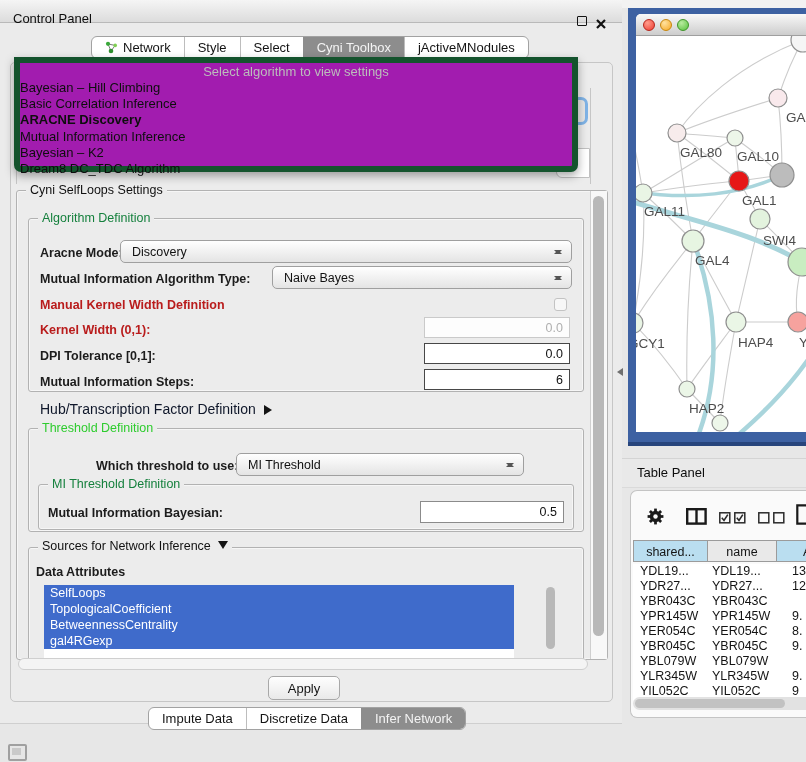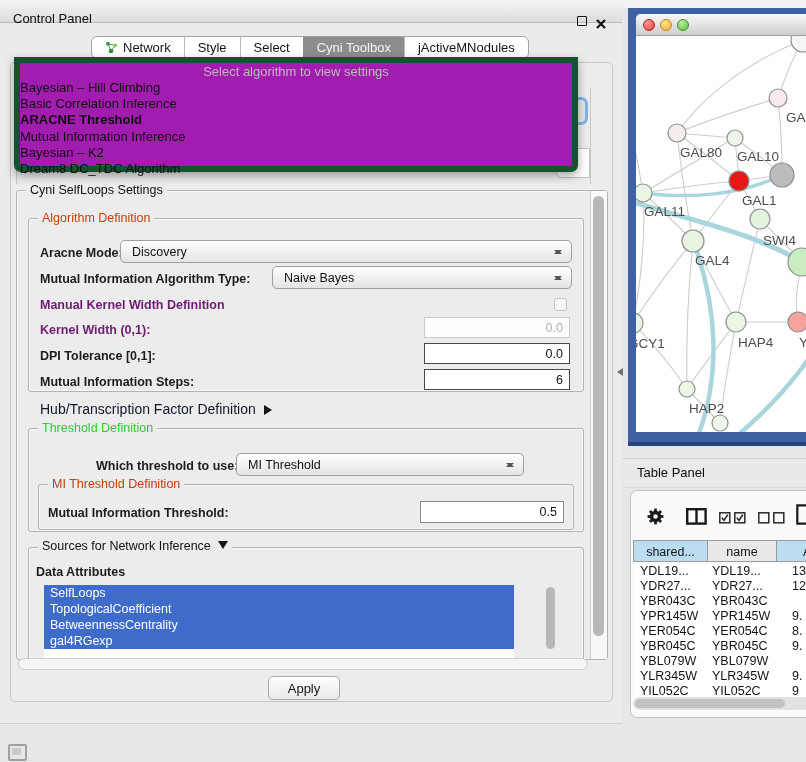--- a/index.html
+++ b/index.html
@@ -28,24 +28,24 @@
   .frag-field{left:556px;top:148px;width:34px;height:30px;background:#fff;border:1px solid #c0c0c0;border-radius:0 0 0 6px;box-sizing:border-box}
   
   .algo-pop{left:14px;top:57px;width:564px;height:115px;background:#a21caf;border:6px solid #14532d;
             border-radius:0 0 7px 7px;box-shadow:0 4px 10px rgba(0,0,0,.35);box-sizing:border-box;z-index:30}
   .algo-prompt{height:17px;line-height:17px;text-align:center;color:#bcbcbc;font-size:13px}
   .algo-item{height:16.2px;line-height:16.2px;font-size:13px;color:#0e0e0e;white-space:nowrap}
   .algo-item.hl{font-weight:bold}
   
   .group{border:1px solid #b2b2b2;border-radius:3px;box-sizing:border-box;box-shadow:inset 0 0 0 1px rgba(255,255,255,.55)}
   .gtitle{font-size:12.5px;background:#ececec;padding:0 4px;white-space:nowrap;height:15px;line-height:15px}
-  .gt-blue{color:#c2410c}
+  .gt-blue{color:#15803d}
   .gt-green{color:#2ecc2e}
   .lbl{font-size:12.5px;font-weight:bold;color:#1c1c1c;white-space:nowrap}
-  .lbl.dis{color:#701a75}
+  .lbl.dis{color:#b91c1c}
   .plainlbl{font-size:14px;font-weight:normal;color:#0f172a;white-space:nowrap}
   .combo{background:linear-gradient(#ffffff,#e4e4e4);border:1px solid #9f9f9f;border-radius:5px;
          display:flex;align-items:center;box-sizing:border-box;font-size:12.5px;color:#111;padding:0 24px 0 11px}
   .spin{position:absolute;right:9px;top:50%;margin-top:-7px;width:8px;height:14px}
   .spin::before{content:"";position:absolute;left:0;top:1px;border:4px solid transparent;border-bottom:4.5px solid #555}
   .spin::after{content:"";position:absolute;left:0;bottom:1px;border:4px solid transparent;border-top:4.5px solid #555}
   .field{background:#fff;border:1px solid #474747;font-size:12.5px;color:#111;
          display:flex;align-items:center;justify-content:flex-end;padding:0 6px;box-sizing:border-box}
   .field.mid{border-color:#8b8b8b}
   .field.dis{border-color:#cacaca;color:#b0b0b0;background:#fdfdfd}
@@ -171,21 +171,21 @@
   <div class="abs gtitle gt-green" style="left:38px;top:421px">Threshold Definition</div>
 
   <div class="abs lbl" style="left:96px;top:459px">Which threshold to use:</div>
   <div class="abs combo" style="left:236px;top:453px;width:288px;height:23px">
     <span>MI Threshold</span>
     <span class="spin"></span>
   </div>
 
   <div class="abs group" style="left:38px;top:484px;width:536px;height:46px"></div>
   <div class="abs gtitle gt-blue" style="left:48px;top:477px">MI Threshold Definition</div>
-  <div class="abs lbl" style="left:48px;top:506px">Mutual Information Threshold:</div>
+  <div class="abs lbl" style="left:48px;top:506px">Mutual Information Bayesian:</div>
   <div class="abs field mid" style="left:420px;top:501px;width:144px;height:22px">0.5</div>
 
   <div class="abs" style="left:16px;top:538px;width:574px;height:121px;overflow:hidden">
     <div class="abs group" style="left:12px;top:9px;width:556px;height:140px"></div>
     <div class="abs gtitle" style="left:22px;top:1px">
       <span>Sources for Network Inference</span><span class="tri-down"></span>
     </div>
     <div class="abs lbl" style="left:20px;top:27px">Data Attributes</div>
     <div class="abs attr-list" id="attr-list" style="left:28px;top:47px;width:470px;height:74px">
         <div class="attr-item">SelfLoops</div>
@@ -194,27 +194,38 @@
         <div class="attr-item">gal4RGexp</div>
       </div>
     <div class="abs vthumb" style="left:530px;top:49px;width:9px;height:62px"></div>
   </div>
 
   <div class="abs vtrack" style="left:590px;top:191px;width:17px;height:468px"></div>
   <div class="abs vthumb" style="left:593px;top:196px;width:11px;height:440px"></div>
   <div class="abs hstrip" style="left:18px;top:658px;width:570px;height:12px"></div>
 
   <div class="abs apply-btn" style="left:268px;top:676px">Apply</div>
+  <div class="abs seg" id="bottom-tabs" style="left:148px;top:707px">
+      <div class="seg-item">
+        <span>Impute Data</span>
+      </div>
+      <div class="seg-item">
+        <span>Discretize Data</span>
+      </div>
+      <div class="seg-item active">
+        <span>Infer Network</span>
+      </div>
+    </div>
 
   <div class="abs algo-pop">
     <div class="algo-prompt">Select algorithm to view settings</div>
     <div id="algo-items">
         <div class="algo-item">Bayesian – Hill Climbing</div>
         <div class="algo-item">Basic Correlation Inference</div>
-        <div class="algo-item hl">ARACNE Threshold</div>
+        <div class="algo-item hl">ARACNE Discovery</div>
         <div class="algo-item">Mutual Information Inference</div>
         <div class="algo-item">Bayesian – K2</div>
         <div class="algo-item">Dream8 DC_TDC Algorithm</div>
       </div>
   </div>
 
   <div class="abs collapse-arrow" style="left:613px;top:368px"></div>
   <div class="abs dock-icon">
       <span></span>
     </div>

